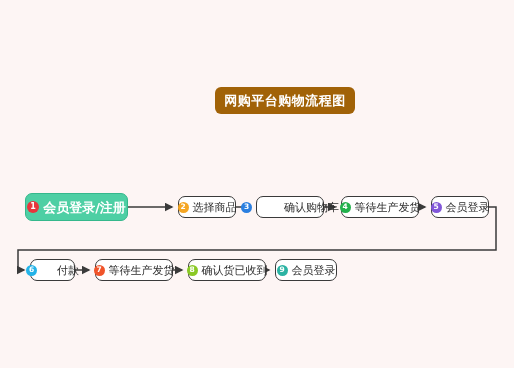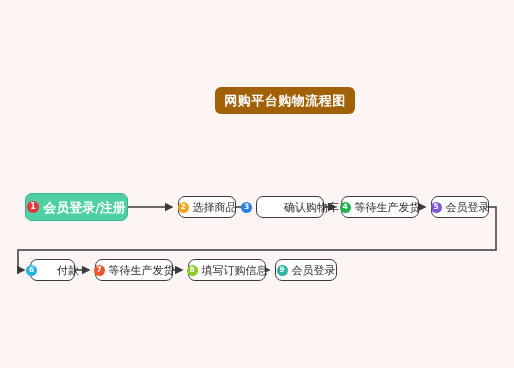--- a/index.html
+++ b/index.html
@@ -169,21 +169,21 @@
     <span class="node-label" style="color: rgb(46, 46, 46); margin-left: 16px;">付款</span>
   </div>
 
   <div class="node" id="n7" style="left: 95px; top: 259px; width: 78px; height: 22px; background: rgb(255, 255, 255);">
     <span class="badge" style="background: rgb(240, 84, 42);">7</span>
     <span class="node-label" style="color: rgb(46, 46, 46);">等待生产发货</span>
   </div>
 
   <div class="node" id="n8" style="left: 188px; top: 259px; width: 78px; height: 22px; background: rgb(255, 255, 255);">
     <span class="badge" style="background: rgb(138, 201, 38);">8</span>
-    <span class="node-label" style="color: rgb(46, 46, 46);">填写订购信息</span>
+    <span class="node-label" style="color: rgb(46, 46, 46);">确认货已收到</span>
   </div>
 
   <div class="node" id="n9" style="left: 275px; top: 259px; width: 62px; height: 22px; background: rgb(255, 255, 255);">
     <span class="badge" style="background: rgb(43, 179, 163);">9</span>
     <span class="node-label" style="color: rgb(46, 46, 46);">会员登录</span>
   </div>
 
 </div>
 
 </body></html>

